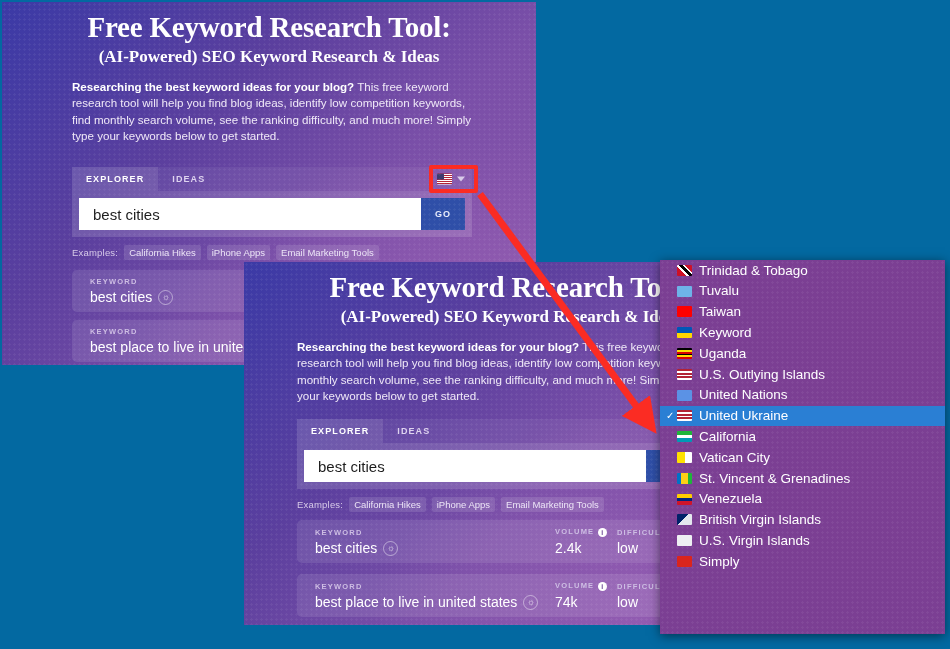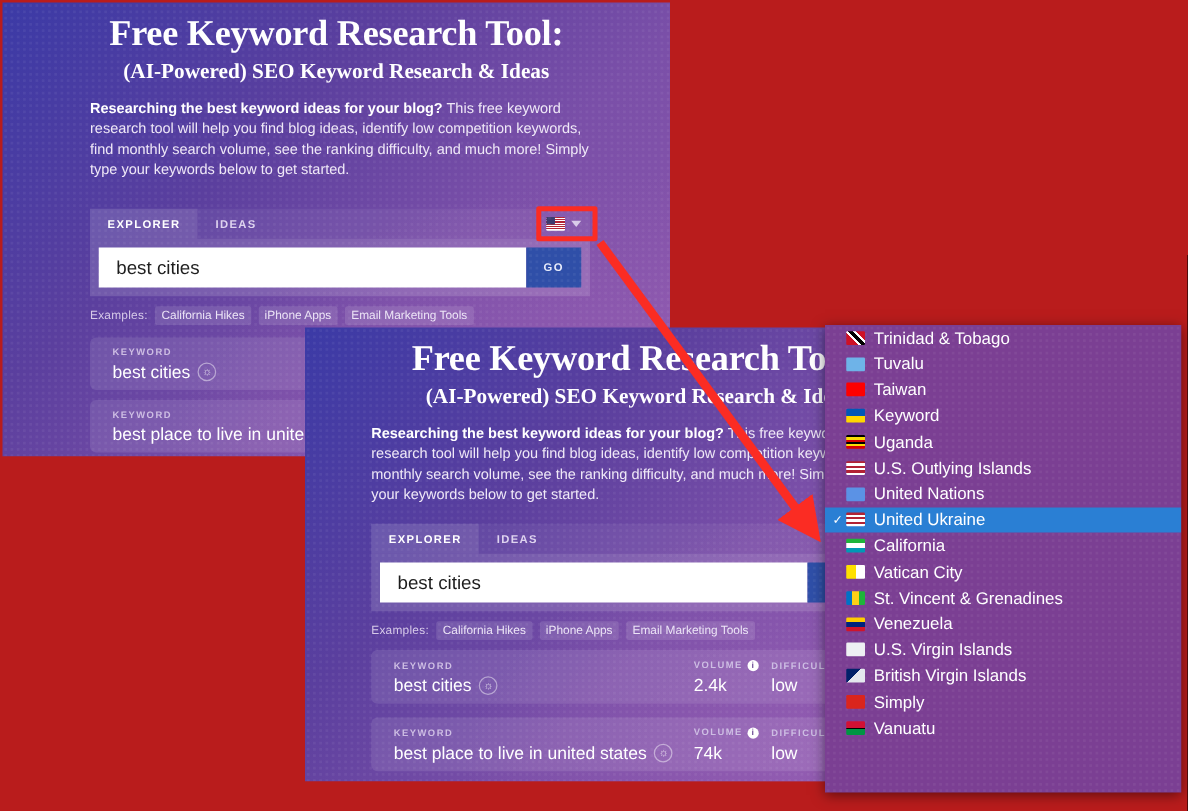--- a/index.html
+++ b/index.html
@@ -2,21 +2,21 @@
 <html><head>
 <meta charset="utf-8">
 <style>
   * { box-sizing: border-box; margin: 0; padding: 0; }
   html, body {
     width: 950px; height: 649px;
     background: #000;
     overflow: hidden;
     font-family: "Liberation Sans", sans-serif;
   }
-  #stage { position: relative; width: 950px; height: 649px; background: #b91c1c; }
+  #stage { position: relative; width: 950px; height: 649px; background: #0369a1; }
 
   
   .tool-panel {
     position: absolute;
     overflow: hidden;
     background:
       radial-gradient(ellipse 120% 100% at 100% 100%, rgba(150,95,180,0.85) 0%, rgba(150,95,180,0) 62%),
       linear-gradient(135deg, #3b3aa6 0%, #5b3f9e 35%, #7a4fa8 62%, #8e57ac 100%);
     color: #fff;
   }
@@ -324,37 +324,32 @@
         <span class="dd-flag" style="background: linear-gradient(90deg, rgb(0, 114, 198) 0px, rgb(0, 114, 198) 28%, rgb(252, 209, 22) 28%, rgb(252, 209, 22) 70%, rgb(30, 181, 58) 70%, rgb(30, 181, 58) 100%);"></span>
         <span class="dd-label">St. Vincent &amp; Grenadines</span>
       </div>
       <div class="dd-item">
         <span class="dd-check"></span>
         <span class="dd-flag" style="background: linear-gradient(rgb(255, 204, 0) 0px, rgb(255, 204, 0) 33%, rgb(0, 36, 125) 33%, rgb(0, 36, 125) 66%, rgb(207, 20, 43) 66%, rgb(207, 20, 43) 100%);"></span>
         <span class="dd-label">Venezuela</span>
       </div>
       <div class="dd-item">
         <span class="dd-check"></span>
+        <span class="dd-flag" style="background: linear-gradient(135deg, rgb(1, 33, 105) 0px, rgb(1, 33, 105) 45%, rgb(228, 231, 238) 45%, rgb(228, 231, 238) 100%);"></span>
+        <span class="dd-label">British Virgin Islands</span>
+      </div>
+      <div class="dd-item">
+        <span class="dd-check"></span>
         <span class="dd-flag" style="background: linear-gradient(rgb(238, 240, 243) 0px, rgb(238, 240, 243) 100%);"></span>
         <span class="dd-label">U.S. Virgin Islands</span>
       </div>
       <div class="dd-item">
         <span class="dd-check"></span>
-        <span class="dd-flag" style="background: linear-gradient(135deg, rgb(1, 33, 105) 0px, rgb(1, 33, 105) 45%, rgb(228, 231, 238) 45%, rgb(228, 231, 238) 100%);"></span>
-        <span class="dd-label">British Virgin Islands</span>
-      </div>
-      <div class="dd-item">
-        <span class="dd-check"></span>
         <span class="dd-flag" style="background: linear-gradient(rgb(218, 37, 29) 0px, rgb(218, 37, 29) 100%);"></span>
         <span class="dd-label">Simply</span>
-      </div>
-      <div class="dd-item">
-        <span class="dd-check"></span>
-        <span class="dd-flag" style="background: linear-gradient(rgb(210, 16, 52) 0px, rgb(210, 16, 52) 48%, rgb(0, 0, 0) 48%, rgb(0, 0, 0) 56%, rgb(0, 149, 67) 56%, rgb(0, 149, 67) 100%);"></span>
-        <span class="dd-label">Vanuatu</span>
       </div>
     </div>
 
   <div id="highlight-box" style="left:429px; top:165px; width:49px; height:28px;"></div>
 
   <svg id="arrow-svg" width="950" height="649">
     <defs>
       <marker id="ah" markerWidth="5" markerHeight="5" refX="2.2" refY="2.5" orient="auto">
         <path d="M0,0 L5,2.5 L0,5 z" fill="#fb2c23"></path>
       </marker>

